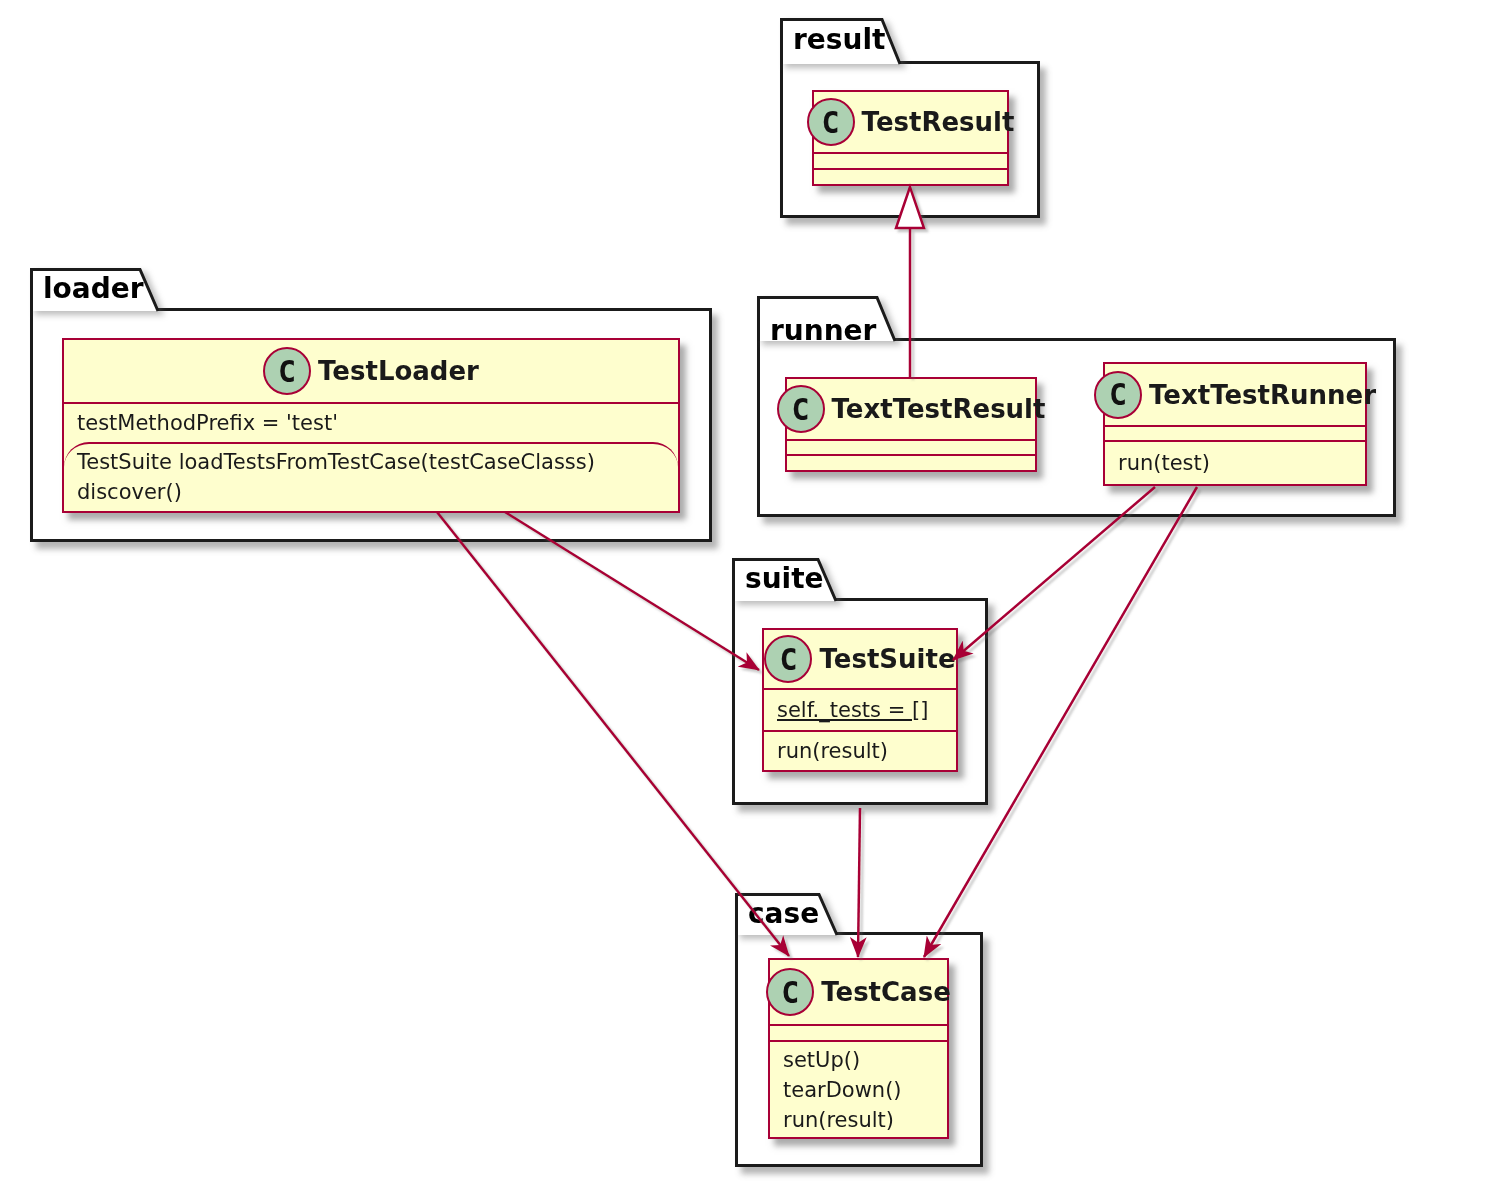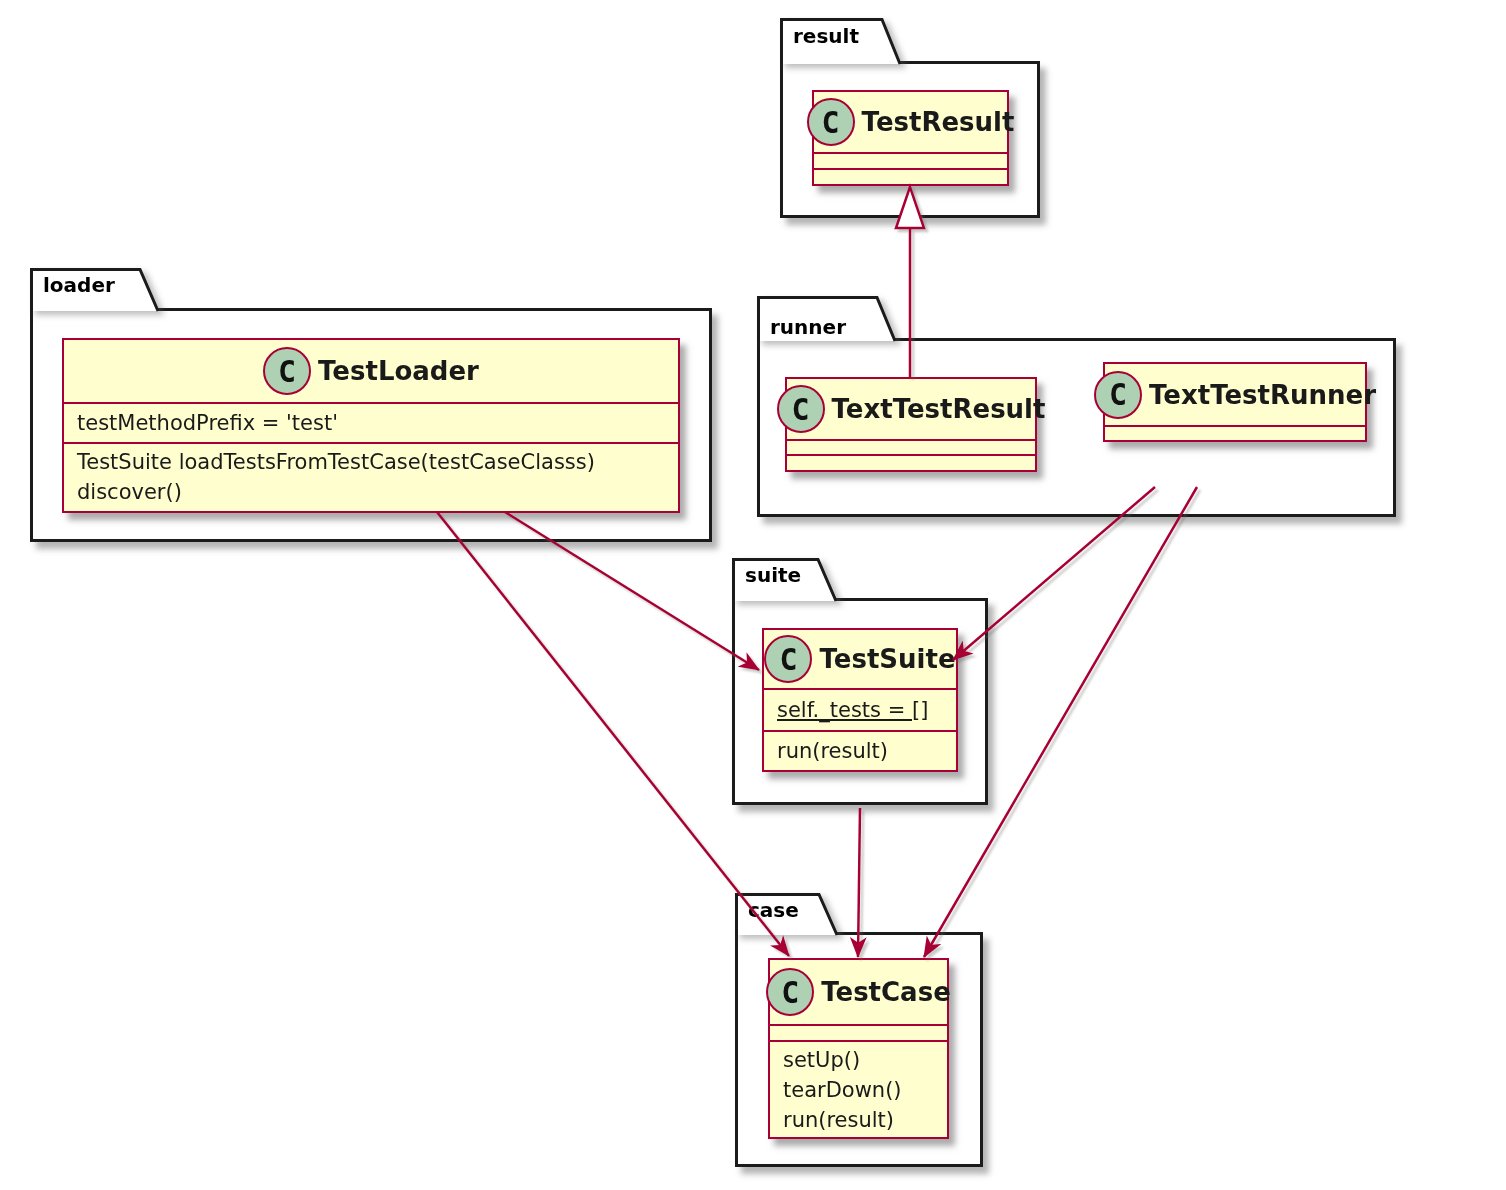--- a/index.html
+++ b/index.html
@@ -11,21 +11,21 @@
   }
   
   .package {
     position:absolute; background:#ffffff;
     border:3px solid #1b1b1b;
     box-shadow:6px 7px 6px rgba(90,90,90,.45);
   }
   .pkg-tab-svg { position:absolute; overflow:visible;
     filter:drop-shadow(5px 4px 3px rgba(90,90,90,.4)); }
   .pkg-label {
-    position:absolute; font-weight:bold; font-size:20px; line-height:1;
+    position:absolute; font-weight:bold; font-size:28px; line-height:1;
     color:#000; white-space:nowrap;
   }
   
   .uml-class {
     position:absolute; background:#FEFECE; border:2px solid #A80036;
     box-shadow:6px 7px 6px rgba(90,90,90,.5); box-sizing:content-box;
   }
   .uml-title {
     display:flex; align-items:center; justify-content:center; gap:7px;
   }
@@ -74,21 +74,21 @@
     <div class="pkg-label" style="left:10px; top:-36px;">loader</div>
 
     <div class="uml-class" style="left:29px; top:27px; width:614px;">
       <div class="uml-title" style="height:62px;">
         <span class="c-circle">C</span>
         <span class="cname">TestLoader</span>
       </div>
       <div class="compartment single-line" style="height:38px;">
         <span class="attr-row">testMethodPrefix = 'test'</span>
       </div>
-      <div class="compartment multi-line" style="height:64px;">
+      <div class="compartment multi-line" style="height:64px;border-radius:25px;">
         <div class="method-row">TestSuite loadTestsFromTestCase(testCaseClasss)</div>
         <div class="method-row">discover()</div>
       </div>
     </div>
   </div>
 
   <div class="package" style="left:757px; top:338px; width:633px; height:173px;">
     <svg class="pkg-tab-svg" style="left:-3px; top:-45px;" width="142" height="45">
       <path d="M1.5,45 L1.5,1.5 L120,1.5 L138,45" fill="#ffffff" stroke="#1b1b1b" stroke-width="3"></path>
     </svg>
@@ -102,20 +102,23 @@
       <div class="compartment" style="height:13px;"></div>
       <div class="compartment" style="height:14px;"></div>
     </div>
 
     <div class="uml-class" style="left:343px; top:21px; width:260px;">
       <div class="uml-title" style="height:61px;">
         <span class="c-circle">C</span>
         <span class="cname">TextTestRunner</span>
       </div>
       <div class="compartment" style="height:13px;"></div>
+      <div class="compartment single-line" style="height:42px;">
+        <span class="method-row">run(test)</span>
+      </div>
     </div>
   </div>
 
   <div class="package" style="left:732px; top:598px; width:250px; height:201px;">
     <svg class="pkg-tab-svg" style="left:-3px; top:-43px;" width="108" height="43">
       <path d="M1.5,43 L1.5,1.5 L86,1.5 L104,43" fill="#ffffff" stroke="#1b1b1b" stroke-width="3"></path>
     </svg>
     <div class="pkg-label" style="left:10px; top:-36px;">suite</div>
 
     <div class="uml-class" style="left:27px; top:27px; width:192px;">

